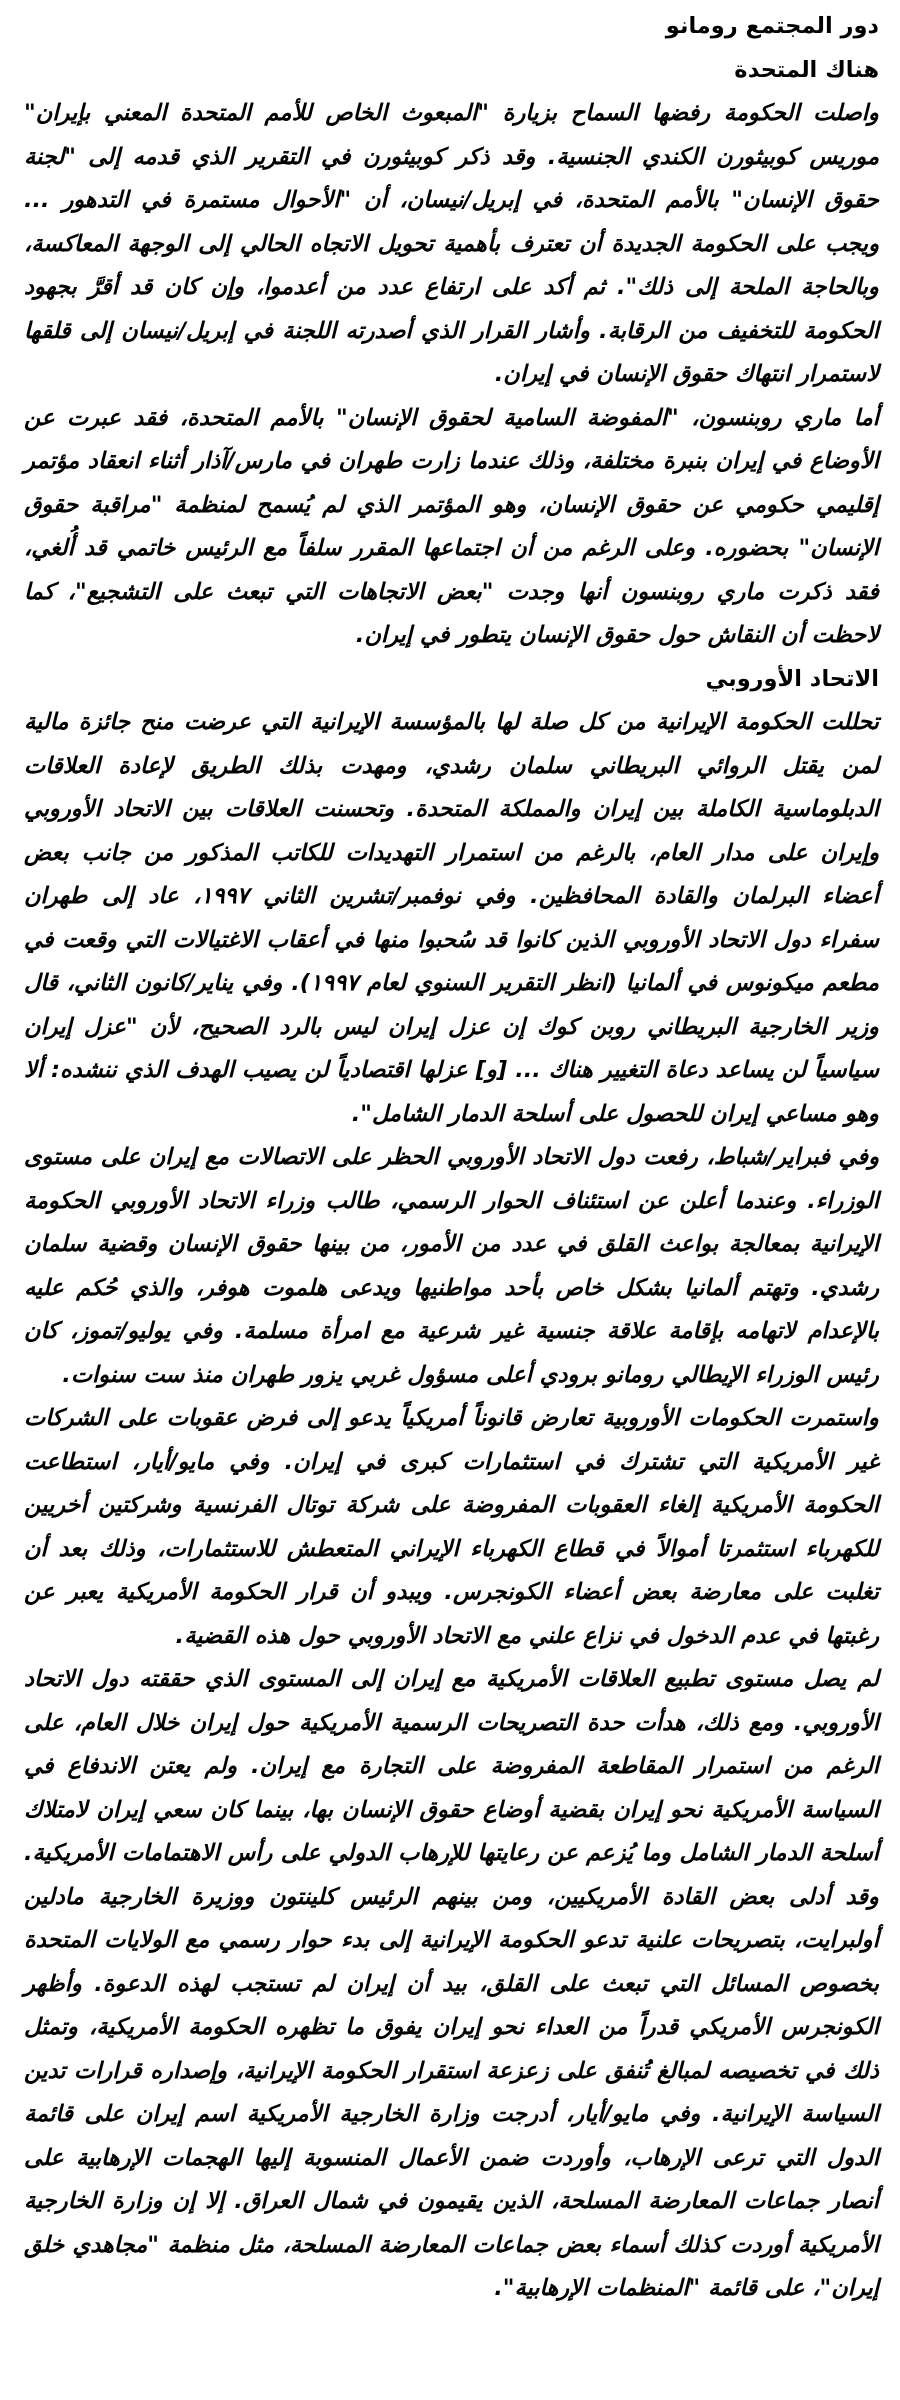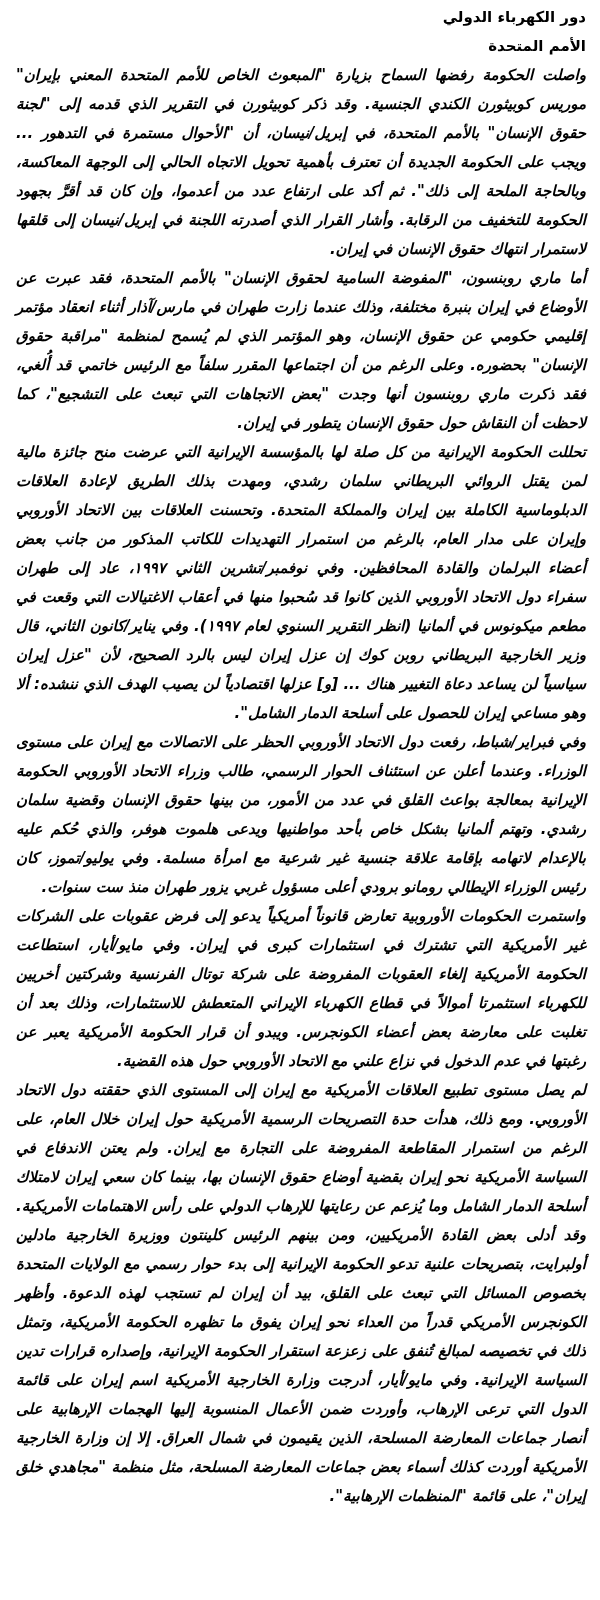--- a/index.html
+++ b/index.html
@@ -35,28 +35,29 @@
     text-align: justify;
     text-justify: inter-word;
     font-style: italic;
   }
 </style>
 </head>
 <body>
 
 <div class="doc-page">
 
-  <div class="doc-heading">دور الكهرباء الدولي</div>
+  <div class="doc-heading">دور المجتمع رومانو</div>
 
-  <div class="doc-heading">الأمم المتحدة</div>
+  <div class="doc-heading">هناك المتحدة</div>
 
   <p class="doc-paragraph">واصلت الحكومة رفضها السماح بزيارة "المبعوث الخاص للأمم المتحدة المعني بإيران" موريس كوبيثورن الكندي الجنسية. وقد ذكر كوبيثورن في التقرير الذي قدمه إلى "لجنة حقوق الإنسان" بالأمم المتحدة، في إبريل/نيسان، أن "الأحوال مستمرة في التدهور ... ويجب على الحكومة الجديدة أن تعترف بأهمية تحويل الاتجاه الحالي إلى الوجهة المعاكسة، وبالحاجة الملحة إلى ذلك". ثم أكد على ارتفاع عدد من أعدموا، وإن كان قد أقرَّ بجهود الحكومة للتخفيف من الرقابة. وأشار القرار الذي أصدرته اللجنة في إبريل/نيسان إلى قلقها لاستمرار انتهاك حقوق الإنسان في إيران.</p>
 
   <p class="doc-paragraph">أما ماري روبنسون، "المفوضة السامية لحقوق الإنسان" بالأمم المتحدة، فقد عبرت عن الأوضاع في إيران بنبرة مختلفة، وذلك عندما زارت طهران في مارس/آذار أثناء انعقاد مؤتمر إقليمي حكومي عن حقوق الإنسان، وهو المؤتمر الذي لم يُسمح لمنظمة "مراقبة حقوق الإنسان" بحضوره. وعلى الرغم من أن اجتماعها المقرر سلفاً مع الرئيس خاتمي قد أُلغي، فقد ذكرت ماري روبنسون أنها وجدت "بعض الاتجاهات التي تبعث على التشجيع"، كما لاحظت أن النقاش حول حقوق الإنسان يتطور في إيران.</p>
 
+  <div class="doc-heading">الاتحاد الأوروبي</div>
 
   <p class="doc-paragraph">تحللت الحكومة الإيرانية من كل صلة لها بالمؤسسة الإيرانية التي عرضت منح جائزة مالية لمن يقتل الروائي البريطاني سلمان رشدي، ومهدت بذلك الطريق لإعادة العلاقات الدبلوماسية الكاملة بين إيران والمملكة المتحدة. وتحسنت العلاقات بين الاتحاد الأوروبي وإيران على مدار العام، بالرغم من استمرار التهديدات للكاتب المذكور من جانب بعض أعضاء البرلمان والقادة المحافظين. وفي نوفمبر/تشرين الثاني ١٩٩٧، عاد إلى طهران سفراء دول الاتحاد الأوروبي الذين كانوا قد سُحبوا منها في أعقاب الاغتيالات التي وقعت في مطعم ميكونوس في ألمانيا (انظر التقرير السنوي لعام ١٩٩٧). وفي يناير/كانون الثاني، قال وزير الخارجية البريطاني روبن كوك إن عزل إيران ليس بالرد الصحيح، لأن "عزل إيران سياسياً لن يساعد دعاة التغيير هناك ... [و] عزلها اقتصادياً لن يصيب الهدف الذي ننشده: ألا وهو مساعي إيران للحصول على أسلحة الدمار الشامل".</p>
 
   <p class="doc-paragraph">وفي فبراير/شباط، رفعت دول الاتحاد الأوروبي الحظر على الاتصالات مع إيران على مستوى الوزراء. وعندما أعلن عن استئناف الحوار الرسمي، طالب وزراء الاتحاد الأوروبي الحكومة الإيرانية بمعالجة بواعث القلق في عدد من الأمور، من بينها حقوق الإنسان وقضية سلمان رشدي. وتهتم ألمانيا بشكل خاص بأحد مواطنيها ويدعى هلموت هوفر، والذي حُكم عليه بالإعدام لاتهامه بإقامة علاقة جنسية غير شرعية مع امرأة مسلمة. وفي يوليو/تموز، كان رئيس الوزراء الإيطالي رومانو برودي أعلى مسؤول غربي يزور طهران منذ ست سنوات.</p>
 
   <p class="doc-paragraph">واستمرت الحكومات الأوروبية تعارض قانوناً أمريكياً يدعو إلى فرض عقوبات على الشركات غير الأمريكية التي تشترك في استثمارات كبرى في إيران. وفي مايو/أيار، استطاعت الحكومة الأمريكية إلغاء العقوبات المفروضة على شركة توتال الفرنسية وشركتين أخريين للكهرباء استثمرتا أموالاً في قطاع الكهرباء الإيراني المتعطش للاستثمارات، وذلك بعد أن تغلبت على معارضة بعض أعضاء الكونجرس. ويبدو أن قرار الحكومة الأمريكية يعبر عن رغبتها في عدم الدخول في نزاع علني مع الاتحاد الأوروبي حول هذه القضية.</p>
 
 
   <p class="doc-paragraph">لم يصل مستوى تطبيع العلاقات الأمريكية مع إيران إلى المستوى الذي حققته دول الاتحاد الأوروبي. ومع ذلك، هدأت حدة التصريحات الرسمية الأمريكية حول إيران خلال العام، على الرغم من استمرار المقاطعة المفروضة على التجارة مع إيران. ولم يعتن الاندفاع في السياسة الأمريكية نحو إيران بقضية أوضاع حقوق الإنسان بها، بينما كان سعي إيران لامتلاك أسلحة الدمار الشامل وما يُزعم عن رعايتها للإرهاب الدولي على رأس الاهتمامات الأمريكية. وقد أدلى بعض القادة الأمريكيين، ومن بينهم الرئيس كلينتون ووزيرة الخارجية مادلين أولبرايت، بتصريحات علنية تدعو الحكومة الإيرانية إلى بدء حوار رسمي مع الولايات المتحدة بخصوص المسائل التي تبعث على القلق، بيد أن إيران لم تستجب لهذه الدعوة. وأظهر الكونجرس الأمريكي قدراً من العداء نحو إيران يفوق ما تظهره الحكومة الأمريكية، وتمثل ذلك في تخصيصه لمبالغ تُنفق على زعزعة استقرار الحكومة الإيرانية، وإصداره قرارات تدين السياسة الإيرانية. وفي مايو/أيار، أدرجت وزارة الخارجية الأمريكية اسم إيران على قائمة الدول التي ترعى الإرهاب، وأوردت ضمن الأعمال المنسوبة إليها الهجمات الإرهابية على أنصار جماعات المعارضة المسلحة، الذين يقيمون في شمال العراق. إلا إن وزارة الخارجية الأمريكية أوردت كذلك أسماء بعض جماعات المعارضة المسلحة، مثل منظمة "مجاهدي خلق إيران"، على قائمة "المنظمات الإرهابية".</p>
 

